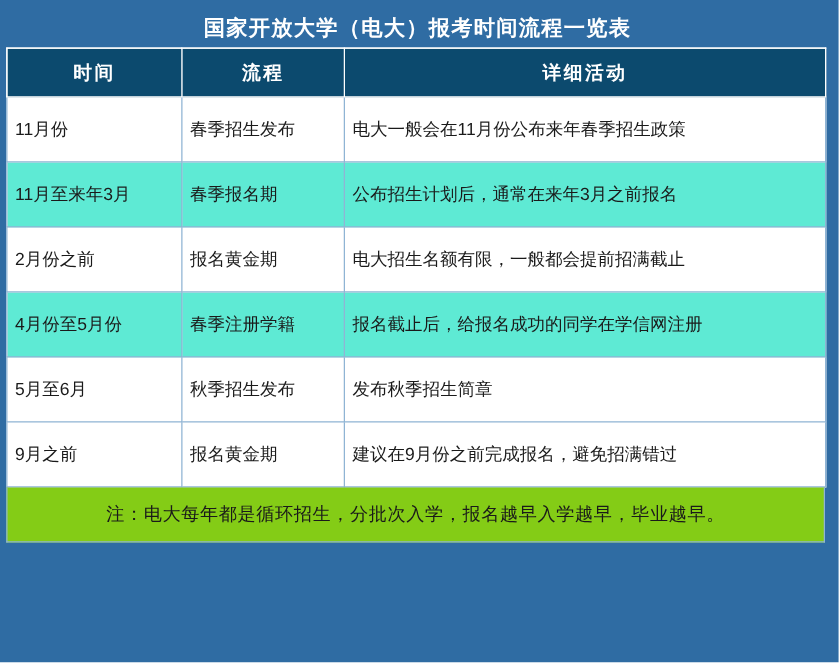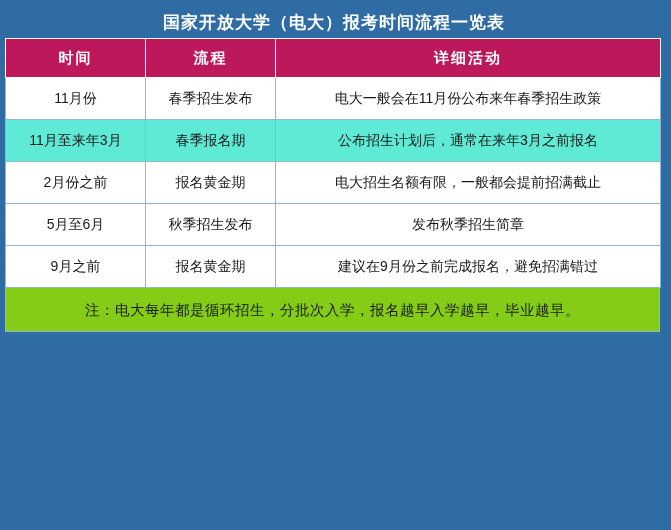--- a/index.html
+++ b/index.html
@@ -32,33 +32,32 @@
     border-collapse: collapse;
     width: 655px;
     table-layout: fixed;
     background: #ffffff;
   }
   table.schedule col.c1 { width: 140px; }
   table.schedule col.c2 { width: 130px; }
   table.schedule col.c3 { width: 385px; }
 
   table.schedule th {
-    background: #be185d;
+    background: #0c4a6e;
     color: #ffffff;
     font-size: 15px;
     font-weight: bold;
     height: 36px;
     border: 1px solid #ffffff;
     letter-spacing: 2px;
   }
   table.schedule td {
-    height: 42px;
+    height: 52px;
     font-size: 14px;
     color: #1a1a1a;
-    text-align: center;
     border: 1px solid #8fb4d4;
     padding: 2px 6px;
     box-sizing: border-box;
   }
   table.schedule tr.odd td {
     background: #ffffff;
   }
   table.schedule tr.even td {
     background: #5eead4;
   }
@@ -105,20 +104,25 @@
       <tr class="even">
         <td>11月至来年3月</td>
         <td>春季报名期</td>
         <td>公布招生计划后，通常在来年3月之前报名</td>
       </tr>
       <tr class="odd">
         <td>2月份之前</td>
         <td>报名黄金期</td>
         <td>电大招生名额有限，一般都会提前招满截止</td>
       </tr>
+      <tr class="even">
+        <td>4月份至5月份</td>
+        <td>春季注册学籍</td>
+        <td>报名截止后，给报名成功的同学在学信网注册</td>
+      </tr>
       <tr class="odd">
         <td>5月至6月</td>
         <td>秋季招生发布</td>
         <td>发布秋季招生简章</td>
       </tr>
       <tr class="odd">
         <td>9月之前</td>
         <td>报名黄金期</td>
         <td>建议在9月份之前完成报名，避免招满错过</td>
       </tr>

